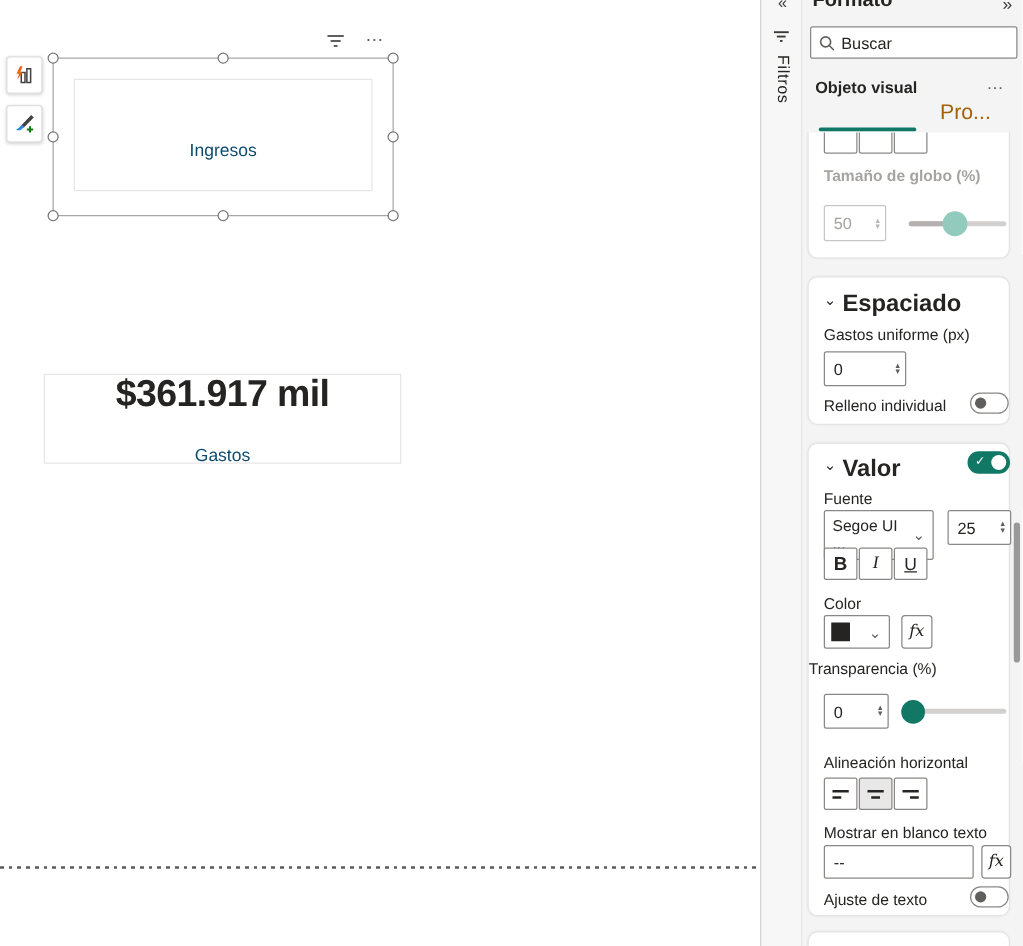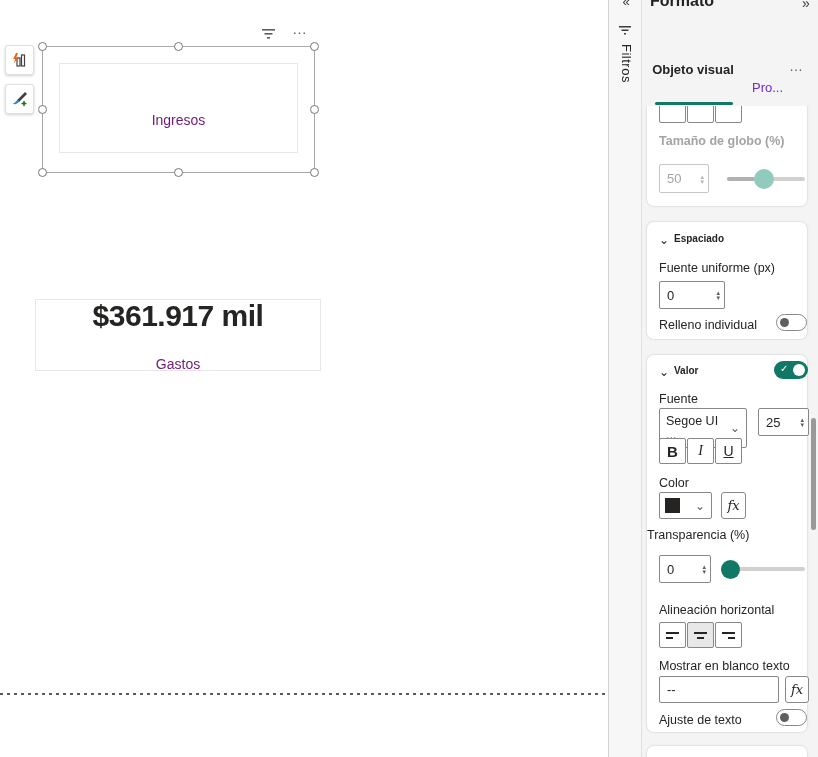--- a/index.html
+++ b/index.html
@@ -8,21 +8,21 @@
   #app { position:relative; width:818px; height:757px; overflow:hidden; background:#fff; }
   .abs { position:absolute; }
 
   
   .float-btn { left:5px; width:29px; height:30px; background:#fff; border:1px solid #e1dfdd;
     border-radius:3px; box-shadow:0 1px 3px rgba(0,0,0,.18); display:flex; align-items:center; justify-content:center; }
   .sel-frame { left:42px; top:46px; width:273px; height:127px; border:1px solid #a8a8a8; background:transparent; }
   .handle { width:9px; height:9px; border-radius:50%; background:#fff; border:1px solid #767676; position:absolute; }
   .viz-card { background:#fff; border:1px solid #e6e6e6; display:flex; flex-direction:column; align-items:center; justify-content:center; }
   .viz-value { font-size:30px; font-weight:700; color:#252423; letter-spacing:-.5px; line-height:1.1; }
-  .viz-label { font-size:14px; color:#701a75; margin-top:24px; }
+  .viz-label { font-size:14px; color:#0c4a6e; margin-top:24px; }
   .viz-toolbar { color:#605e5c; }
   .dotted-line { left:0; top:693px; width:608px; height:2px;
     background:repeating-linear-gradient(90deg,#5a5a5a 0 3px,transparent 3px 7px); }
 
   
   .filters-strip { left:608px; top:0; width:34px; height:757px; background:#f7f7f7;
     border-left:1px solid #d3d3d3; border-right:1px solid #e0e0e0; text-align:center; }
   .v-text { writing-mode:vertical-rl; font-size:13px; color:#252423; letter-spacing:.5px; }
 
   
@@ -30,29 +30,29 @@
   .pane-title { font-size:16px; font-weight:700; color:#252423; }
   .pane-collapse { font-size:14px; color:#3b3a39; }
   .searchbox { left:648px; top:21px; width:166px; height:26px; background:#fff; border:1px solid #8a8886;
     border-radius:2px; display:flex; align-items:center; padding:0 6px; gap:5px; }
   .searchbox input { border:0; outline:0; width:120px; font-size:13px; color:#252423; background:transparent;
     font-family:"Liberation Sans",sans-serif; }
   .searchbox input::placeholder { color:#252423; }
   .tab1 { left:651px; top:61px; width:84px; font-size:13px; font-weight:700; color:#252423;
     text-align:center; line-height:17px; }
   .tab1-underline { left:655px; top:102px; width:78px; height:3px; background:#117865; border-radius:2px; }
-  .tab2 { left:752px; top:80px; font-size:13px; color:#6d28d9; }
+  .tab2 { left:752px; top:80px; font-size:17px; color:#a16207; }
   .tab-more { left:789px; top:58px; font-size:14px; color:#605e5c; letter-spacing:1px; }
 
   .scrollview { left:642px; top:106px; width:170px; height:651px; overflow:hidden; }
   .sec-card { position:absolute; left:4px; width:162px; background:#fff; border:1px solid #e4e4e4;
     border-radius:8px; box-shadow:0 0 2px rgba(0,0,0,.05); }
   .lbl { font-size:12.5px; color:#252423; }
   .lbl-dis { color:#a6a4a2; }
-  .sec-head { font-size:10px; font-weight:700; color:#252423; }
+  .sec-head { font-size:19px; font-weight:700; color:#252423; }
   .chev { font-size:12px; color:#252423; line-height:10px; }
   .numbox { background:#fff; border:1px solid #8a8886; border-radius:2px; display:flex; align-items:center;
     justify-content:space-between; padding:0 4px 0 7px; }
   .numbox input { border:0; outline:0; width:70%; font-size:13px; color:#252423; background:transparent;
     font-family:"Liberation Sans",sans-serif; }
   .numbox.disabled { border-color:#c8c6c4; }
   .numbox.disabled input { color:#a6a4a2; }
   .spin { display:flex; flex-direction:column; align-items:center; color:#605e5c; font-size:7px; line-height:5px; }
   .numbox.disabled .spin { color:#b9b7b5; }
   .track { position:absolute; height:4px; border-radius:2px; background:#d2d0ce; }
@@ -137,20 +137,27 @@
     </div>
     <div class="abs v-text" style="left:10px;top:44px;">Filtros</div>
   </div>
 
   <div class="abs format-pane">
 
     <div class="abs pane-title" style="left:8px;top:-8px;">Formato</div>
     <div class="abs pane-collapse" style="left:160px;top:-5px;">»</div>
   </div>
 
+  <div class="abs searchbox">
+    <svg width="13" height="13" viewBox="0 0 13 13">
+      <circle cx="5.5" cy="5.5" r="4" fill="none" stroke="#605e5c" stroke-width="1.3"></circle>
+      <line x1="8.6" y1="8.6" x2="12" y2="12" stroke="#605e5c" stroke-width="1.3"></line>
+    </svg>
+    <input type="text" placeholder="Buscar" style="">
+  </div>
 
   <div class="abs tab1">Objeto visual</div>
   <div class="abs tab1-underline"></div>
   <div class="abs tab2">Pro...</div>
   <div class="abs tab-more">…</div>
 
   <div class="abs scrollview">
 
     <div class="sec-card" style="top:-14px;height:115px;">
       <div class="btn27" style="left:12px;top:4px;"></div>
@@ -170,21 +177,21 @@
       <div class="track" style="left:80px;top:84px;width:78px;">
         <div class="track-fill" style="left:0;width:37px;background:#b3b1af;"></div>
         <div class="knob" style="left:27px;top:-8px;width:20px;height:20px;background:#93cabe;"></div>
       </div>
     </div>
 
     <div class="sec-card" style="top:115px;height:119px;">
       <span class="abs chev" style="left:12px;top:13px;">⌄</span>
       <div class="abs sec-head" style="left:27px;top:11px;">Espaciado</div>
 
-      <div class="abs lbl" style="left:12px;top:39px;">Fuente uniforme (px)</div>
+      <div class="abs lbl" style="left:12px;top:39px;">Gastos uniforme (px)</div>
       <div class="abs numbox" style="left:12px;top:59px;width:66px;height:28px;">
         <input type="text" value="0" style="">
         <span class="spin">
             <span>▴</span>
             <span>▾</span>
           </span>
       </div>
 
       <div class="abs lbl" style="left:12px;top:96px;">Relleno individual</div>
       <div class="toggle-off" style="left:129px;top:92px;">

